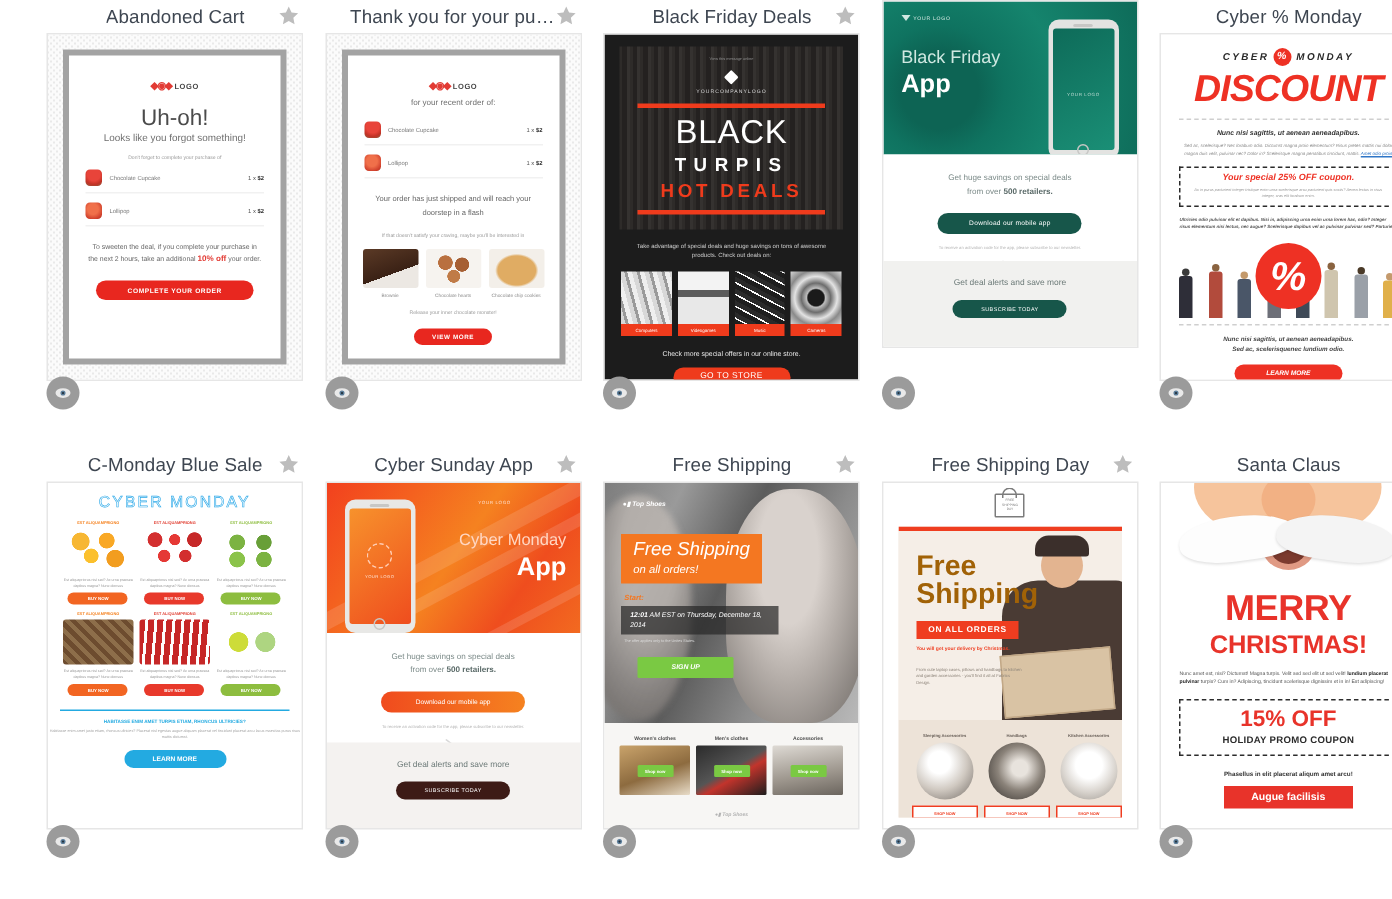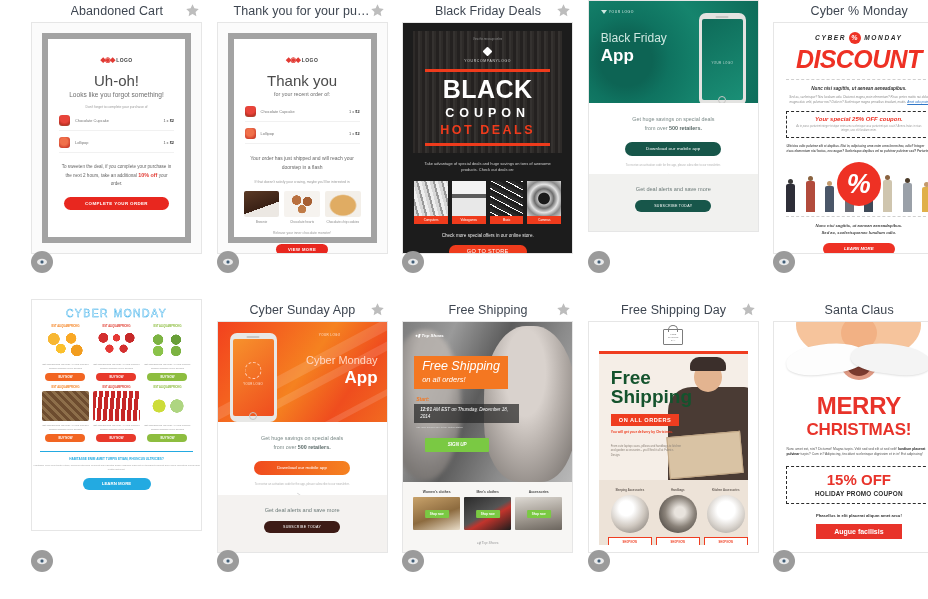--- a/index.html
+++ b/index.html
@@ -83,21 +83,21 @@
       radial-gradient(#e9e9e9 0.6px, transparent 0.7px),
       radial-gradient(#e9e9e9 0.6px, transparent 0.7px);
     background-size: 4px 4px;
     background-position: 0 0, 2px 2px;
   }
 
   
   .mail-frame {
     position:absolute;
     left:10px; right:10px; top:10px; bottom:10px;
-    border:6px solid #a3a3a3;
+    border:4px solid #a3a3a3;
     background:#ffffff;
   }
   .logo-row { text-align:center; margin-top:9px; }
   .logo-mark {
     display:inline-block; font-size:7px; font-weight:bold; color:#e23b34;
     letter-spacing:-1px;
   }
   .logo-word { font-size:5px; font-weight:bold; color:#444; margin-left:2px; letter-spacing:.4px;}
   .big-head { text-align:center; font-size:15px; color:#4b4b4b; margin-top:6px; font-weight:normal;}
   .sub-head { text-align:center; font-size:6.6px; color:#6f6f6f; margin-top:2px; }
@@ -128,21 +128,21 @@
   .bf-hero {
     margin:8px 10px 0 10px; height:122px;
     background:
       repeating-linear-gradient(90deg,#2e2b29 0 2px,#242120 2px 5px,#353230 5px 7px);
     position:relative; padding-top:7px;
   }
   .bf-pre { text-align:center; font-size:2.6px; color:#8f8f8f; }
   .bf-diamond { width:7px;height:7px;background:#fff;margin:7px auto 0 auto; transform:rotate(45deg); border-radius:1px;}
   .bf-brand { text-align:center; font-size:3.4px; color:#d8d8d8; letter-spacing:.7px; margin-top:4px;}
   .bf-rule { height:3px; background:#ef3b1c; margin:6px 12px 0 12px;}
-  .bf-black { text-align:center; color:#fff; font-size:25px; font-weight:bold; letter-spacing:.5px; line-height:1; margin-top:5px;}
+  .bf-black { text-align:center; color:#fff; font-size:22px; font-weight:normal; letter-spacing:.5px; line-height:1; margin-top:5px;}
   .bf-friday { text-align:center; color:#fff; font-size:12.5px; font-weight:bold; letter-spacing:5px; margin-top:4px; }
   .bf-hot { text-align:center; color:#ef3b1c; font-size:12.5px; font-weight:bold; letter-spacing:2.5px; margin-top:3px;}
   .bf-rule2 { height:3px; background:#ef3b1c; margin:6px 12px 0 12px;}
   .bf-copy { text-align:center; font-size:4px; color:#cfcfcf; line-height:1.6; margin:8px 14px 0 14px;}
   .bf-grid { display:flex; gap:4px; margin:7px 11px 0 11px;}
   .bf-cell { flex:1; }
   .bf-img { height:35px; position:relative; }
   .bf-lab { background:#ef3b1c; color:#fff; font-size:3px; text-align:center; padding:2px 0; }
   .bf-more { text-align:center; font-size:4.6px; color:#e9e9e9; margin-top:9px;}
   .bf-cta { display:block; width:78px; height:13px; line-height:13px; margin:7px auto 0 auto;
@@ -270,21 +270,21 @@
   .fd-handle { position:absolute; left:50%; top:-5px; transform:translateX(-50%); width:10px;height:7px;
     border:1.3px solid #7c7c7c; border-bottom:none; border-radius:6px 6px 0 0;}
   .fd-bag-t { position:absolute; inset:3px 2px auto 2px; font-size:2.2px; color:#7c7c7c; text-align:center; line-height:1.3;}
   .fd-card { position:absolute; left:10px; right:10px; top:29px; bottom:7px; background:#f1e9e1; overflow:hidden;}
   .fd-topbar { height:3px; background:#ef3d20;}
   .fd-hero { position:relative; height:126px; background:#f5eee7; overflow:hidden;}
   .fd-man-head { position:absolute; right:26px; top:8px; width:28px;height:30px; background:#e3b490; border-radius:50%;}
   .fd-cap { position:absolute; right:22px; top:3px; width:36px;height:14px; background:#3b2f2b; border-radius:9px 9px 2px 2px;}
   .fd-body { position:absolute; right:-6px; top:33px; width:86px;height:95px; background:#4a3b34; border-radius:24px 10px 0 0;}
   .fd-box { position:absolute; right:6px; bottom:4px; width:74px;height:42px; background:#d9c3a4; border:1px solid #c2a887; transform:rotate(-5deg);}
-  .fd-free { position:absolute; left:12px; top:14px; color:#14532d; font-size:19px; font-weight:bold; line-height:1.02;}
+  .fd-free { position:absolute; left:12px; top:14px; color:#a16207; font-size:19px; font-weight:bold; line-height:1.02;}
   .fd-band { position:absolute; left:12px; top:60px; background:#ef3d20; color:#fff; font-size:5.6px; font-weight:bold;
              padding:3px 8px; letter-spacing:.5px;}
   .fd-sub { position:absolute; left:12px; top:76px; width:76px; color:#ef3d20; font-size:3.3px; font-weight:bold; line-height:1.5;}
   .fd-p { position:absolute; left:12px; top:90px; width:72px; color:#8c8379; font-size:2.8px; line-height:1.6;}
   .fd-low { padding:8px 9px 0 9px; background:#ede3d8; height:82px; position:relative;}
   .fd-cols { display:flex; gap:4px;}
   .fd-col { flex:1; text-align:center;}
   .fd-col-h { font-size:2.8px; font-weight:bold; color:#6a615a;}
   .fd-circ { width:38px;height:38px;border-radius:50%; margin:3px auto 0 auto;}
   .fd-shop { display:block; margin:4px auto 0 auto; width:44px;height:9px; line-height:9px; border:1px solid #ef3d20;
@@ -377,21 +377,20 @@
           </svg>
       </div>
     </div>
     <div class="thumb">
       <div class="thumb-inner">
         <div class="dots-bg"></div>
         <div class="mail-frame">
           <div class="logo-row">
             <span class="logo-mark">◆◉◆</span><span class="logo-word">LOGO</span>
           </div>
-          <div class="big-head">Thank you</div>
           <div class="sub-head" style="font-size:5.4px;">for your recent order of:</div>
 
           <div class="prod-row" style="margin-top:9px;">
             <div class="prod-thumb" style="background:radial-gradient(circle at 50% 30%,#e8443a 0 45%,#c23226 70%,#8d6142 100%);"></div>
             <div class="prod-name">Chocolate Cupcake</div>
             <div class="prod-price"><span>1 x</span> <b>$2</b></div>
           </div>
           <div class="prod-row">
             <div class="prod-thumb" style="background:radial-gradient(circle at 45% 40%,#f0704a 0 40%,#d0402c 75%,#a8331f 100%);"></div>
             <div class="prod-name">Lollipop</div>
@@ -440,21 +439,21 @@
     </div>
     <div class="thumb">
       <div class="thumb-inner">
         <div class="bf-root">
           <div class="bf-hero">
             <div class="bf-pre">View this message online</div>
             <div class="bf-diamond"></div>
             <div class="bf-brand">YOURCOMPANYLOGO</div>
             <div class="bf-rule"></div>
             <div class="bf-black">BLACK</div>
-            <div class="bf-friday">COUPON</div>
+            <div class="bf-friday">TURPIS</div>
             <div class="bf-hot">HOT DEALS</div>
             <div class="bf-rule2"></div>
           </div>
           <div class="bf-copy">Take advantage of  special deals and huge savings on tons of awesome products. Check out deals on:</div>
           <div class="bf-grid">
             <div class="bf-cell">
               <div class="bf-img" style="background:repeating-linear-gradient(75deg,#d8d8d8 0 3px,#9a9a9a 3px 5px,#efefef 5px 8px);"></div>
               <div class="bf-lab">Computers</div>
             </div>
             <div class="bf-cell">
@@ -592,20 +591,28 @@
     <div class="eye-btn">
       <svg viewBox="0 0 24 24" width="12" height="12">
           <ellipse cx="12" cy="12" rx="10" ry="6.5" fill="#e9e9e9"></ellipse>
           <circle cx="12" cy="12" r="3.4" fill="#5b7d9a"></circle>
           <circle cx="12" cy="12" r="1.5" fill="#23313c"></circle>
         </svg>
     </div>
   </div>
 
   <div class="tmpl-cell">
+    <div class="tmpl-head">
+      <div class="tmpl-title">C-Monday Blue Sale</div>
+      <div class="star-icon">
+        <svg viewBox="0 0 24 24" width="15" height="15">
+            <path fill="#bdbdbd" d="M12 2l3 6.5 7 .9-5.1 4.8 1.3 6.9L12 17.7 5.8 21.1l1.3-6.9L2 9.4l7-.9z"></path>
+          </svg>
+      </div>
+    </div>
     <div class="thumb">
       <div class="thumb-inner">
         <div class="bs-root">
           <div class="bs-top">
             <div class="bs-cm">CYBER MONDAY</div>
           </div>
           <div class="bs-grid">
             <div class="bs-item">
               <div class="bs-lab" style="color:#f58220;">EST ALIQUAMPRIONG</div>
               <div class="bs-fruit" style="background:radial-gradient(circle at 25% 30%,#f7b733 0 14%,transparent 15%),radial-gradient(circle at 62% 28%,#f9a825 0 14%,transparent 15%),radial-gradient(circle at 40% 62%,#fbc02d 0 14%,transparent 15%),radial-gradient(circle at 74% 68%,#f29d1f 0 14%,transparent 15%),#fff;"></div>

